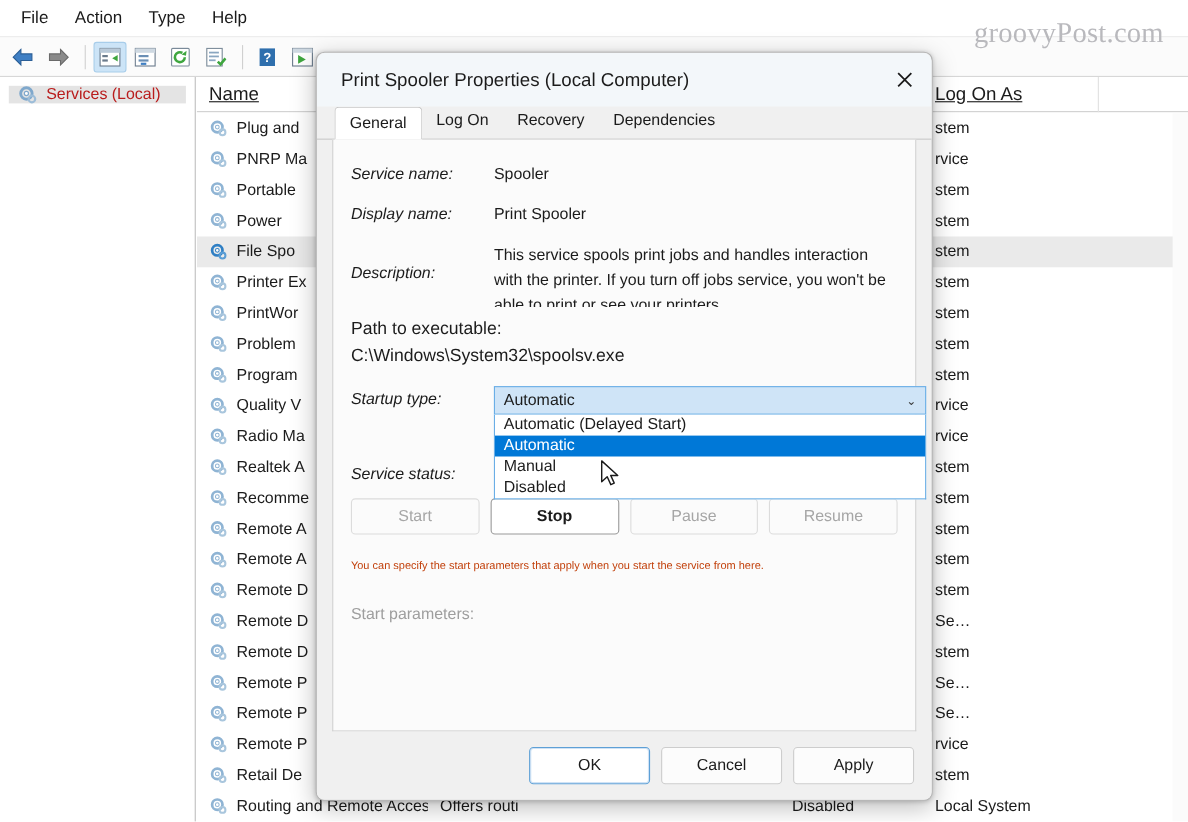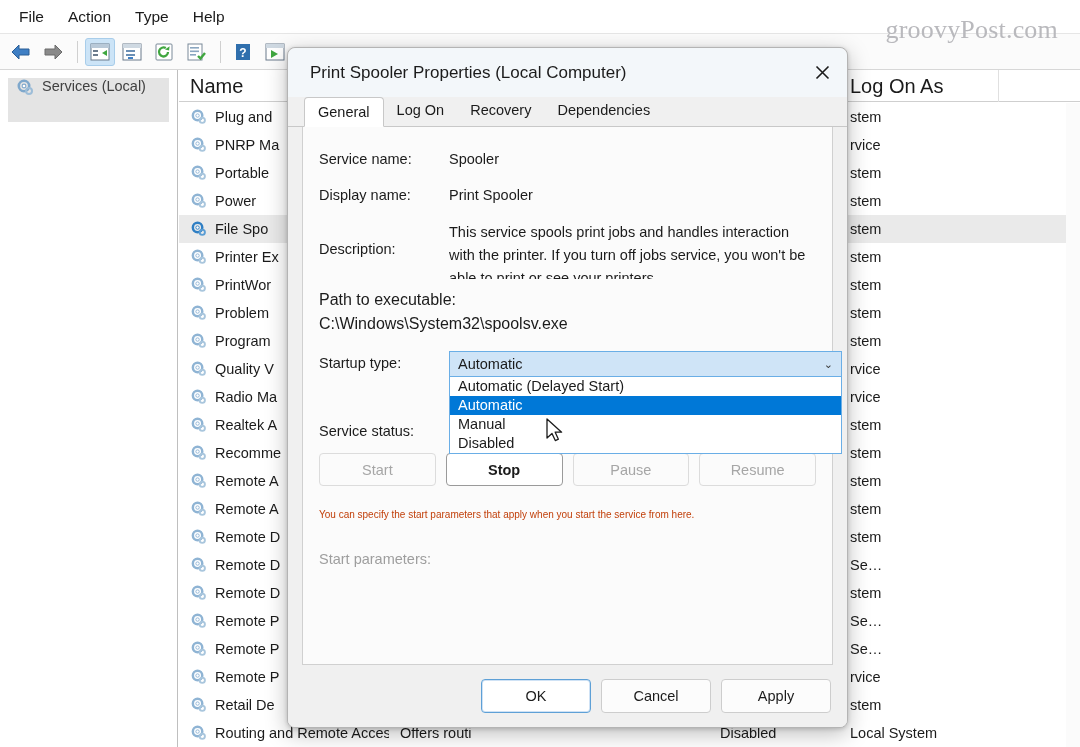--- a/index.html
+++ b/index.html
@@ -57,49 +57,49 @@
   .body-area {
     position: absolute; left: 0; top: 70px; width: 1080px; height: 677px;
     background: #ffffff;
   }
   .left-pane {
     position: absolute; left: 0; top: 0; width: 178px; height: 677px;
     background: #ffffff;
     border-right: 1px solid #bfbfbf;
   }
   .tree-item {
-    display: flex; align-items: flex-start;
-    height: 44px; margin: 8px 8px 0 8px;
+    display: flex; align-items: center;
+    height: 16px; margin: 8px 8px 0 8px;
     padding-left: 8px;
     background: #e4e4e4;
-    font-size: 14.5px; color: #404040;
+    font-size: 14.5px; color: #b91c1c;
     white-space: nowrap;
   }
   .gear {
     width: 18px; height: 18px; margin-right: 8px; flex: 0 0 18px;
     position: relative;
   }
   .gear svg { display: block; }
 
   .right-pane {
     position: absolute; left: 179px; top: 0; right: 0; height: 677px;
     background: #ffffff;
   }
   .col-header {
     position: absolute; left: 0; top: 0; right: 0; height: 32px;
     background: #ffffff;
     border-bottom: 1px solid #cfcfcf;
     display: flex; align-items: center;
   }
   .col-header .ch {
-    font-size: 20px; color: #1b1b1b;
+    font-size: 17px; color: #1b1b1b;
     padding-left: 11px;
     height: 32px; line-height: 32px;
     border-right: 1px solid #e0e0e0;
-    white-space: nowrap; overflow: hidden;
+    white-space: nowrap; overflow: hidden; text-decoration: underline;
   }
   .ch-name { width: 210px; }
   .ch-desc { width: 190px; }
   .ch-status { width: 130px; }
   .ch-startup { width: 130px; }
   .ch-logon { width: 160px; }
 
   .rows {
     position: absolute; left: 0; top: 33px; right: 0; bottom: 0;
     overflow: hidden;
@@ -195,21 +195,21 @@
     margin: 0 14px 0 14px;
     border: 1px solid #d0d0d0;
     border-top: none;
     background: #fbfbfb;
   }
   .field-row {
     display: flex; align-items: flex-start;
     padding: 0 0 0 16px;
     font-size: 14.5px; color: #1b1b1b;
   }
-  .lbl { width: 130px; flex: 0 0 130px; }
+  .lbl { width: 130px; flex: 0 0 130px; font-style: italic; }
   .val { flex: 1; }
 
   .desc-box {
     height: 58px; overflow: hidden;
     line-height: 23px;
   }
 
   .btn {
     border: 1px solid #cdcdcd;
     background: #fbfbfb;

